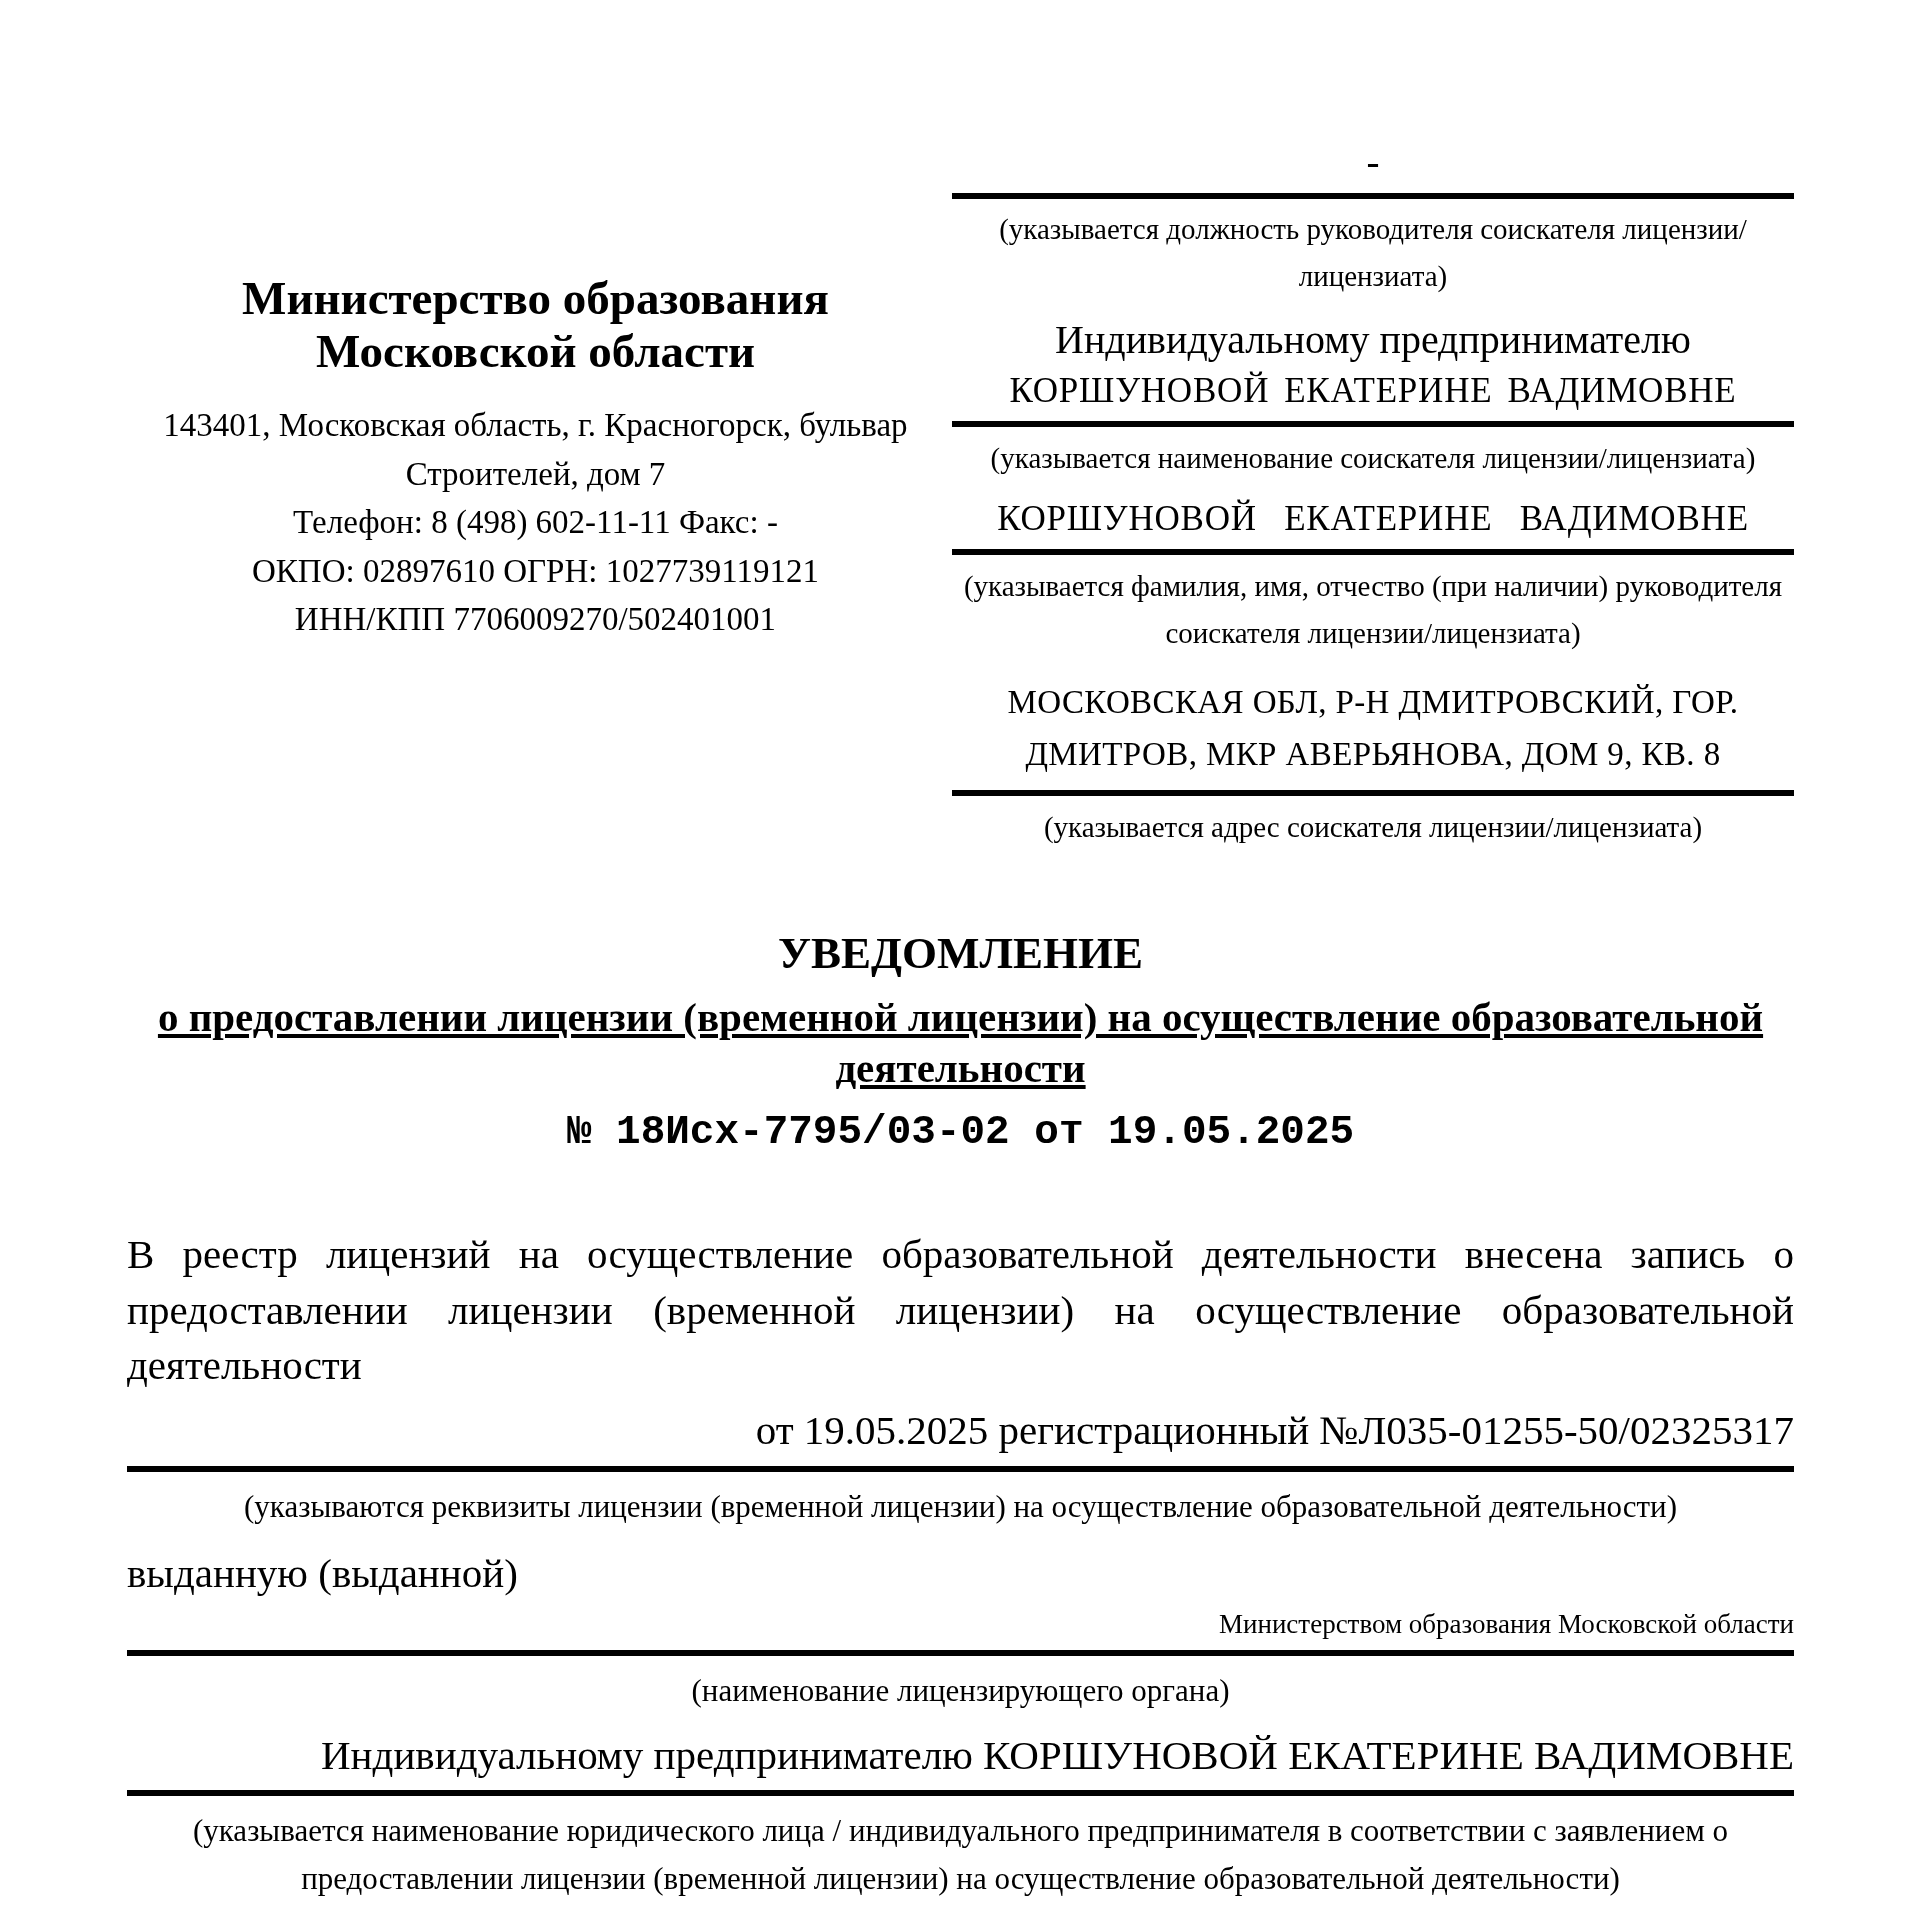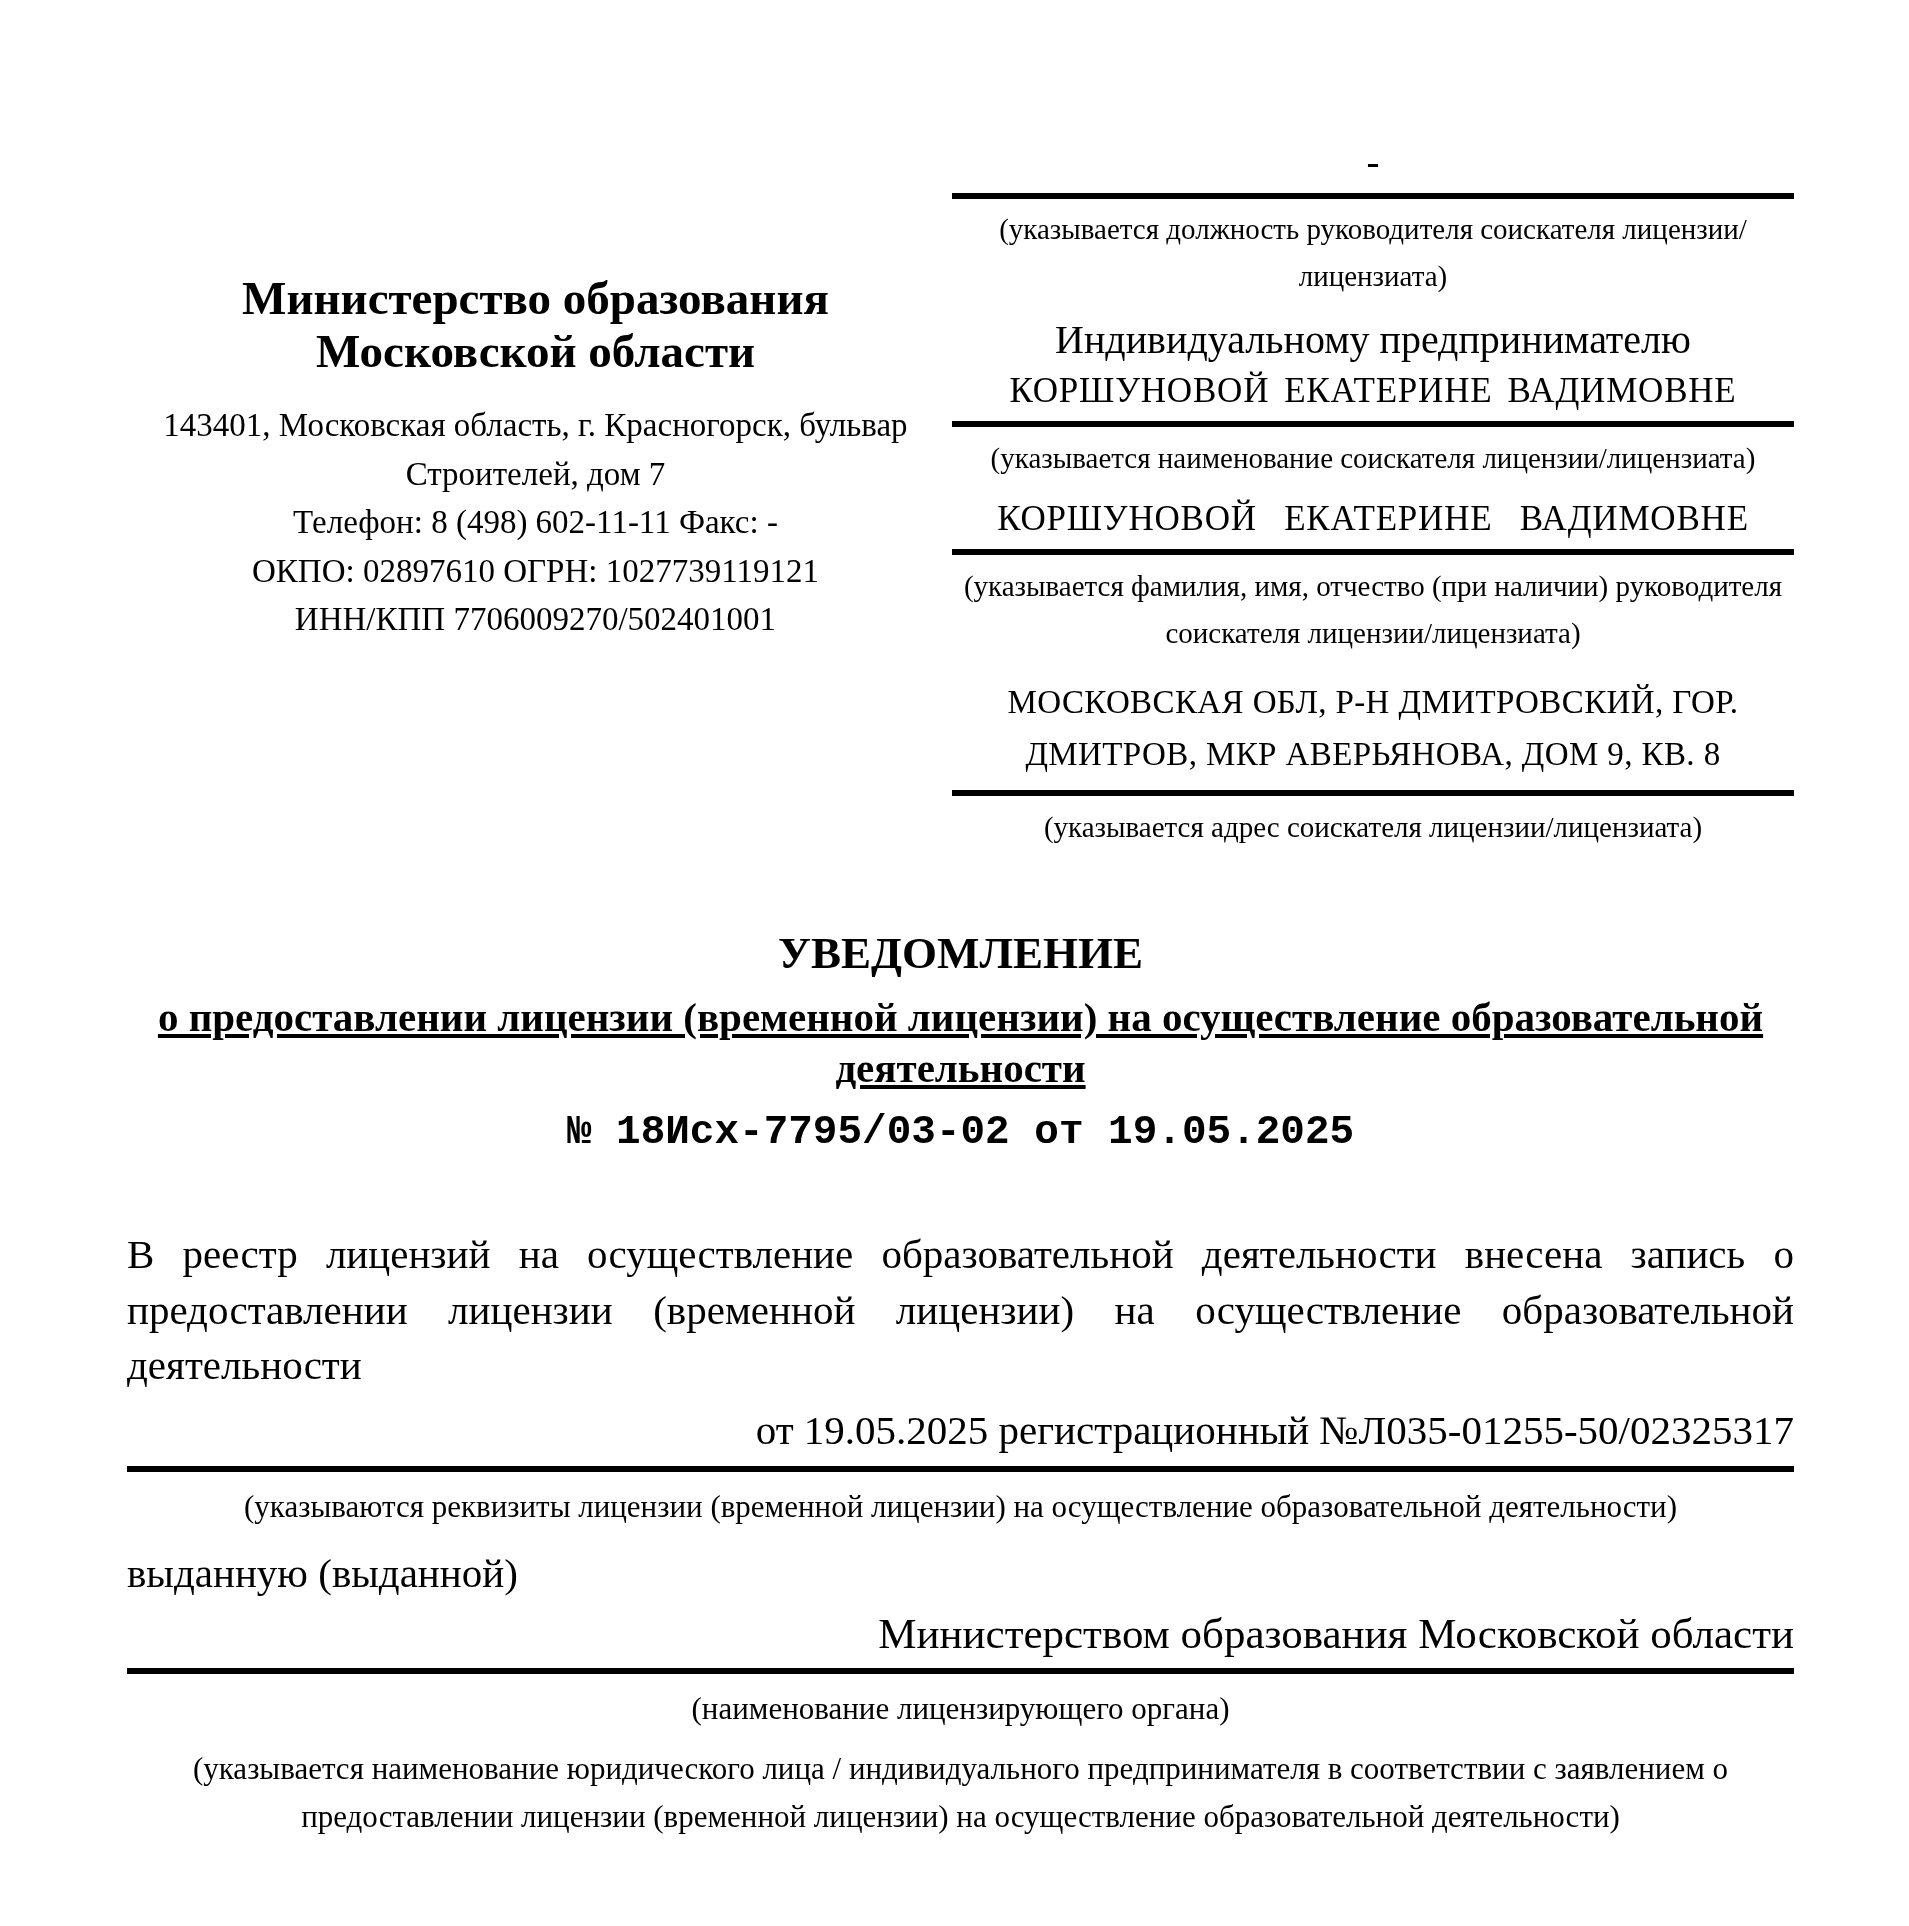--- a/index.html
+++ b/index.html
@@ -41,21 +41,21 @@
   .doc-subtitle{font-size:41px;line-height:1.25;margin-top:12.3px;text-decoration:underline;}
   .doc-number{font-size:41px;margin-top:15px;font-family:Liberation Mono, monospace;}
 
   
   .body-block{margin-top:72px;}
   .body-par{font-size:41px;line-height:1.35;text-align:justify;margin:0;}
   .u-line{border-bottom:6.2px solid var(--ink);text-align:right;}
   .reg-line{margin-top:13px;font-size:41px;padding-bottom:11.6px;white-space:nowrap;}
   .c-caption{margin-top:11.6px;font-size:31px;text-align:center;line-height:1.55;}
   .issued{margin-top:17.7px;font-size:41px;}
-  .authority{margin-top:11.6px;font-size:43px;padding-bottom:10px;white-space:nowrap;}
+  .authority{margin-top:11.6px;font-size:27px;padding-bottom:10px;white-space:nowrap;}
   .licensee{margin-top:15.4px;font-size:41px;padding-bottom:10.8px;white-space:nowrap;}
   .licensee-cap{max-width:1541px;margin-left:auto;margin-right:auto;}
 </style>
 </head>
 <body>
 
 <div class="page">
   <div class="content">
 
     <div class="header-row">
@@ -104,19 +104,20 @@
       <p class="body-par">В реестр лицензий на осуществление образовательной деятельности внесена запись о предоставлении лицензии (временной лицензии) на осуществление образовательной деятельности</p>
 
       <div class="u-line reg-line">от 19.05.2025 регистрационный №Л035-01255-50/02325317</div>
       <div class="c-caption">(указываются реквизиты лицензии (временной лицензии) на осуществление образовательной деятельности)</div>
 
       <div class="issued">выданную (выданной)</div>
 
       <div class="u-line authority">Министерством образования Московской области</div>
       <div class="c-caption">(наименование лицензирующего органа)</div>
 
+      <div class="u-line licensee">Индивидуальному предпринимателю КОРШУНОВОЙ ЕКАТЕРИНЕ ВАДИМОВНЕ</div>
       <div class="c-caption licensee-cap">(указывается наименование юридического лица / индивидуального предпринимателя в соответствии с заявлением о предоставлении лицензии (временной лицензии) на осуществление образовательной деятельности)</div>
 
     </div>
 
   </div>
 </div>
 
 
 </body></html>

